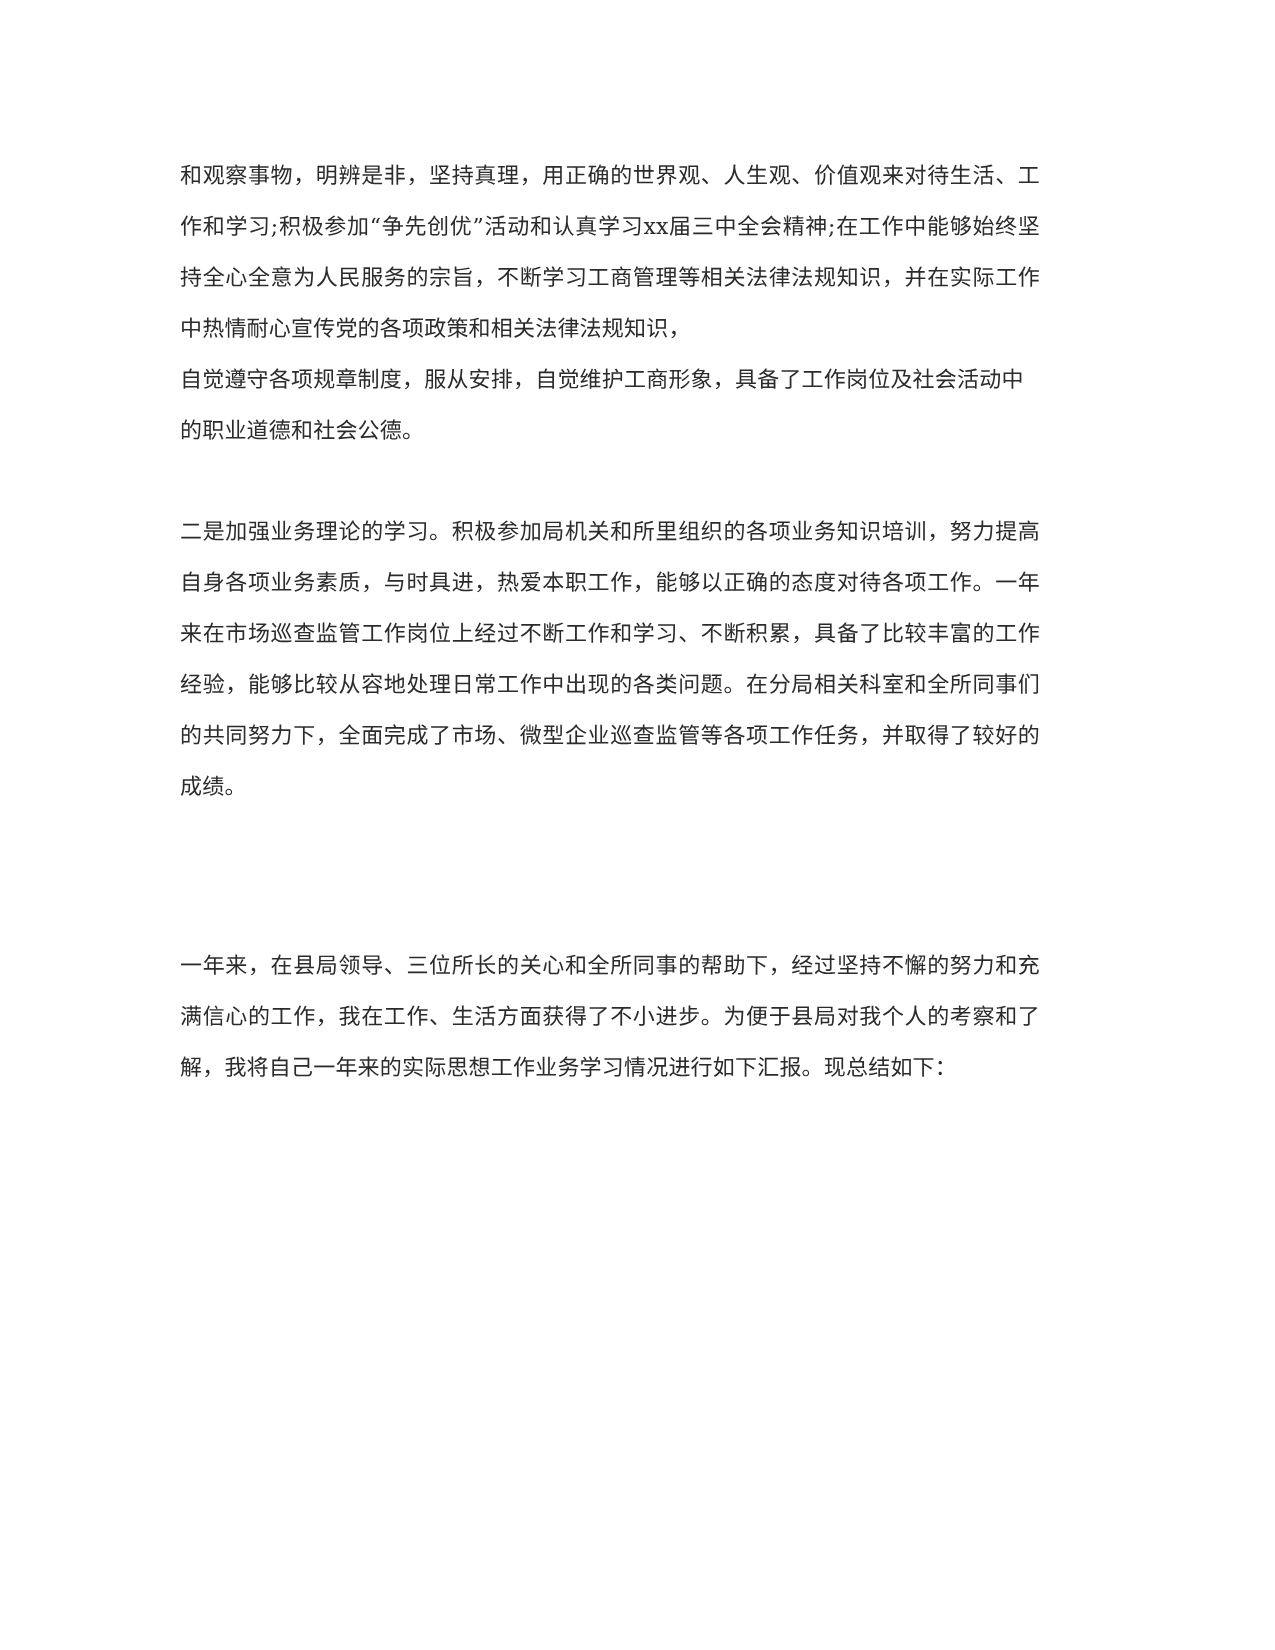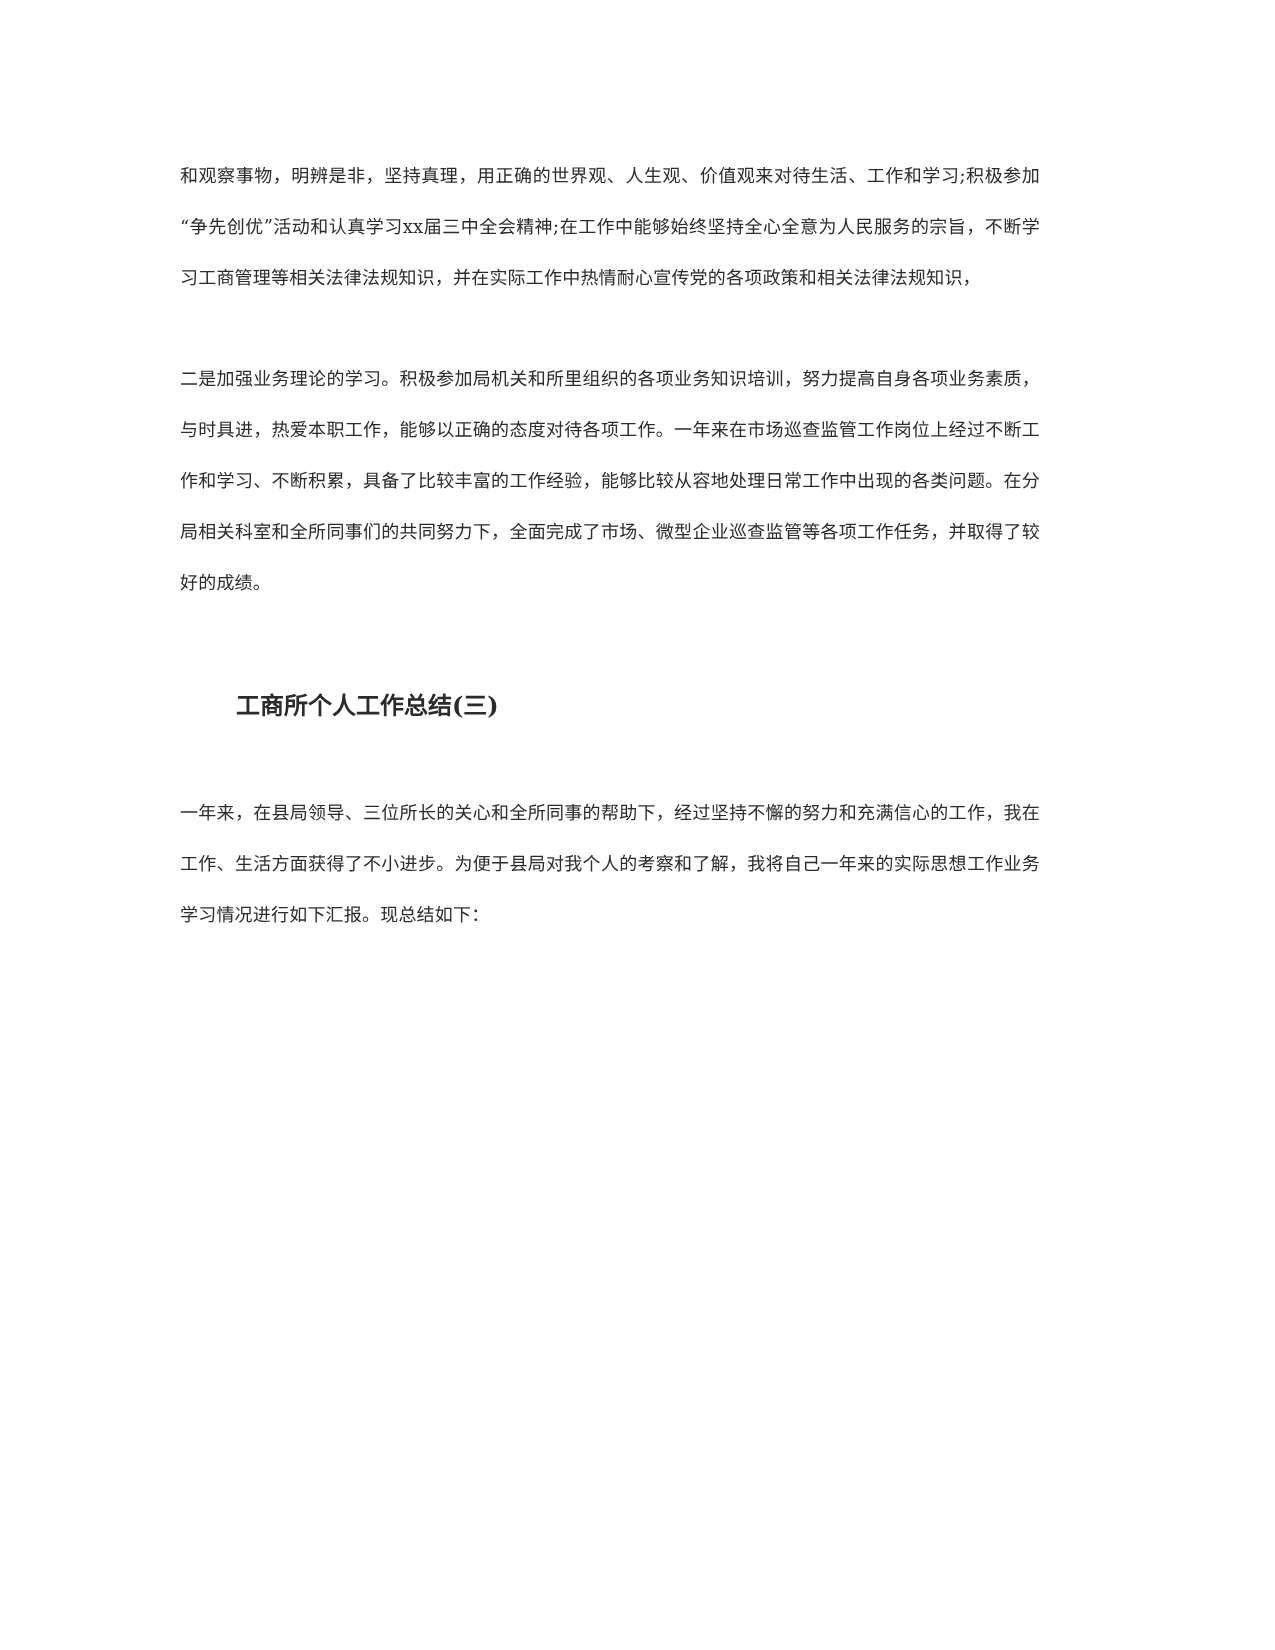--- a/index.html
+++ b/index.html
@@ -21,21 +21,21 @@
     height: 1650px;
     box-sizing: border-box;
     padding: 150px 180px 0 180px;
     background: #ffffff;
   }
   .doc-body {
     width: 860px;
   }
   p.para {
     margin: 0 0 0 0;
-    font-size: 18px;
+    font-size: 22px;
     line-height: 51px;
     text-align: justify;
     text-justify: inter-ideograph;
     letter-spacing: 0.2px;
     color: #2b2b2b;
   }
   .gap-sm { height: 22px; }
   .gap-md { height: 50px; }
   .gap-lg { height: 56px; }
   .heading-inline {
@@ -54,31 +54,31 @@
   }
 </style>
 </head>
 <body>
 
 <div class="page">
   <div class="doc-body">
 
     <p class="para">和观察事物，明辨是非，坚持真理，用正确的世界观、人生观、价值观来对待生活、工作和学习;积极参加“争先创优”活动和认真学习xx届三中全会精神;在工作中能够始终坚持全心全意为人民服务的宗旨，不断学习工商管理等相关法律法规知识，并在实际工作中热情耐心宣传党的各项政策和相关法律法规知识，</p>
 
+    <p class="para no-justify">自觉遵守各项规章制度，服从安排，自觉维护工商形象，具备了工作岗位及社会活动中的职业道德和社会公德。</p>
 
     <div class="gap-md"></div>
 
     <p class="para">二是加强业务理论的学习。积极参加局机关和所里组织的各项业务知识培训，努力提高自身各项业务素质，与时具进，热爱本职工作，能够以正确的态度对待各项工作。一年来在市场巡查监管工作岗位上经过不断工作和学习、不断积累，具备了比较丰富的工作经验，能够比较从容地处理日常工作中出现的各类问题。在分局相关科室和全所同事们的共同努力下，全面完成了市场、微型企业巡查监管等各项工作任务，并取得了较好的成绩。</p>
 
     <div class="gap-md"></div>
 
 
     <div class="gap-sm"></div>
 
-    <p class="heading-inline">工商所个人工作总结(三)</p>
 
     <div class="gap-lg"></div>
 
     <p class="para">一年来，在县局领导、三位所长的关心和全所同事的帮助下，经过坚持不懈的努力和充满信心的工作，我在工作、生活方面获得了不小进步。为便于县局对我个人的考察和了解，我将自己一年来的实际思想工作业务学习情况进行如下汇报。现总结如下：</p>
 
 
   </div>
 </div>
 
 </body></html>

